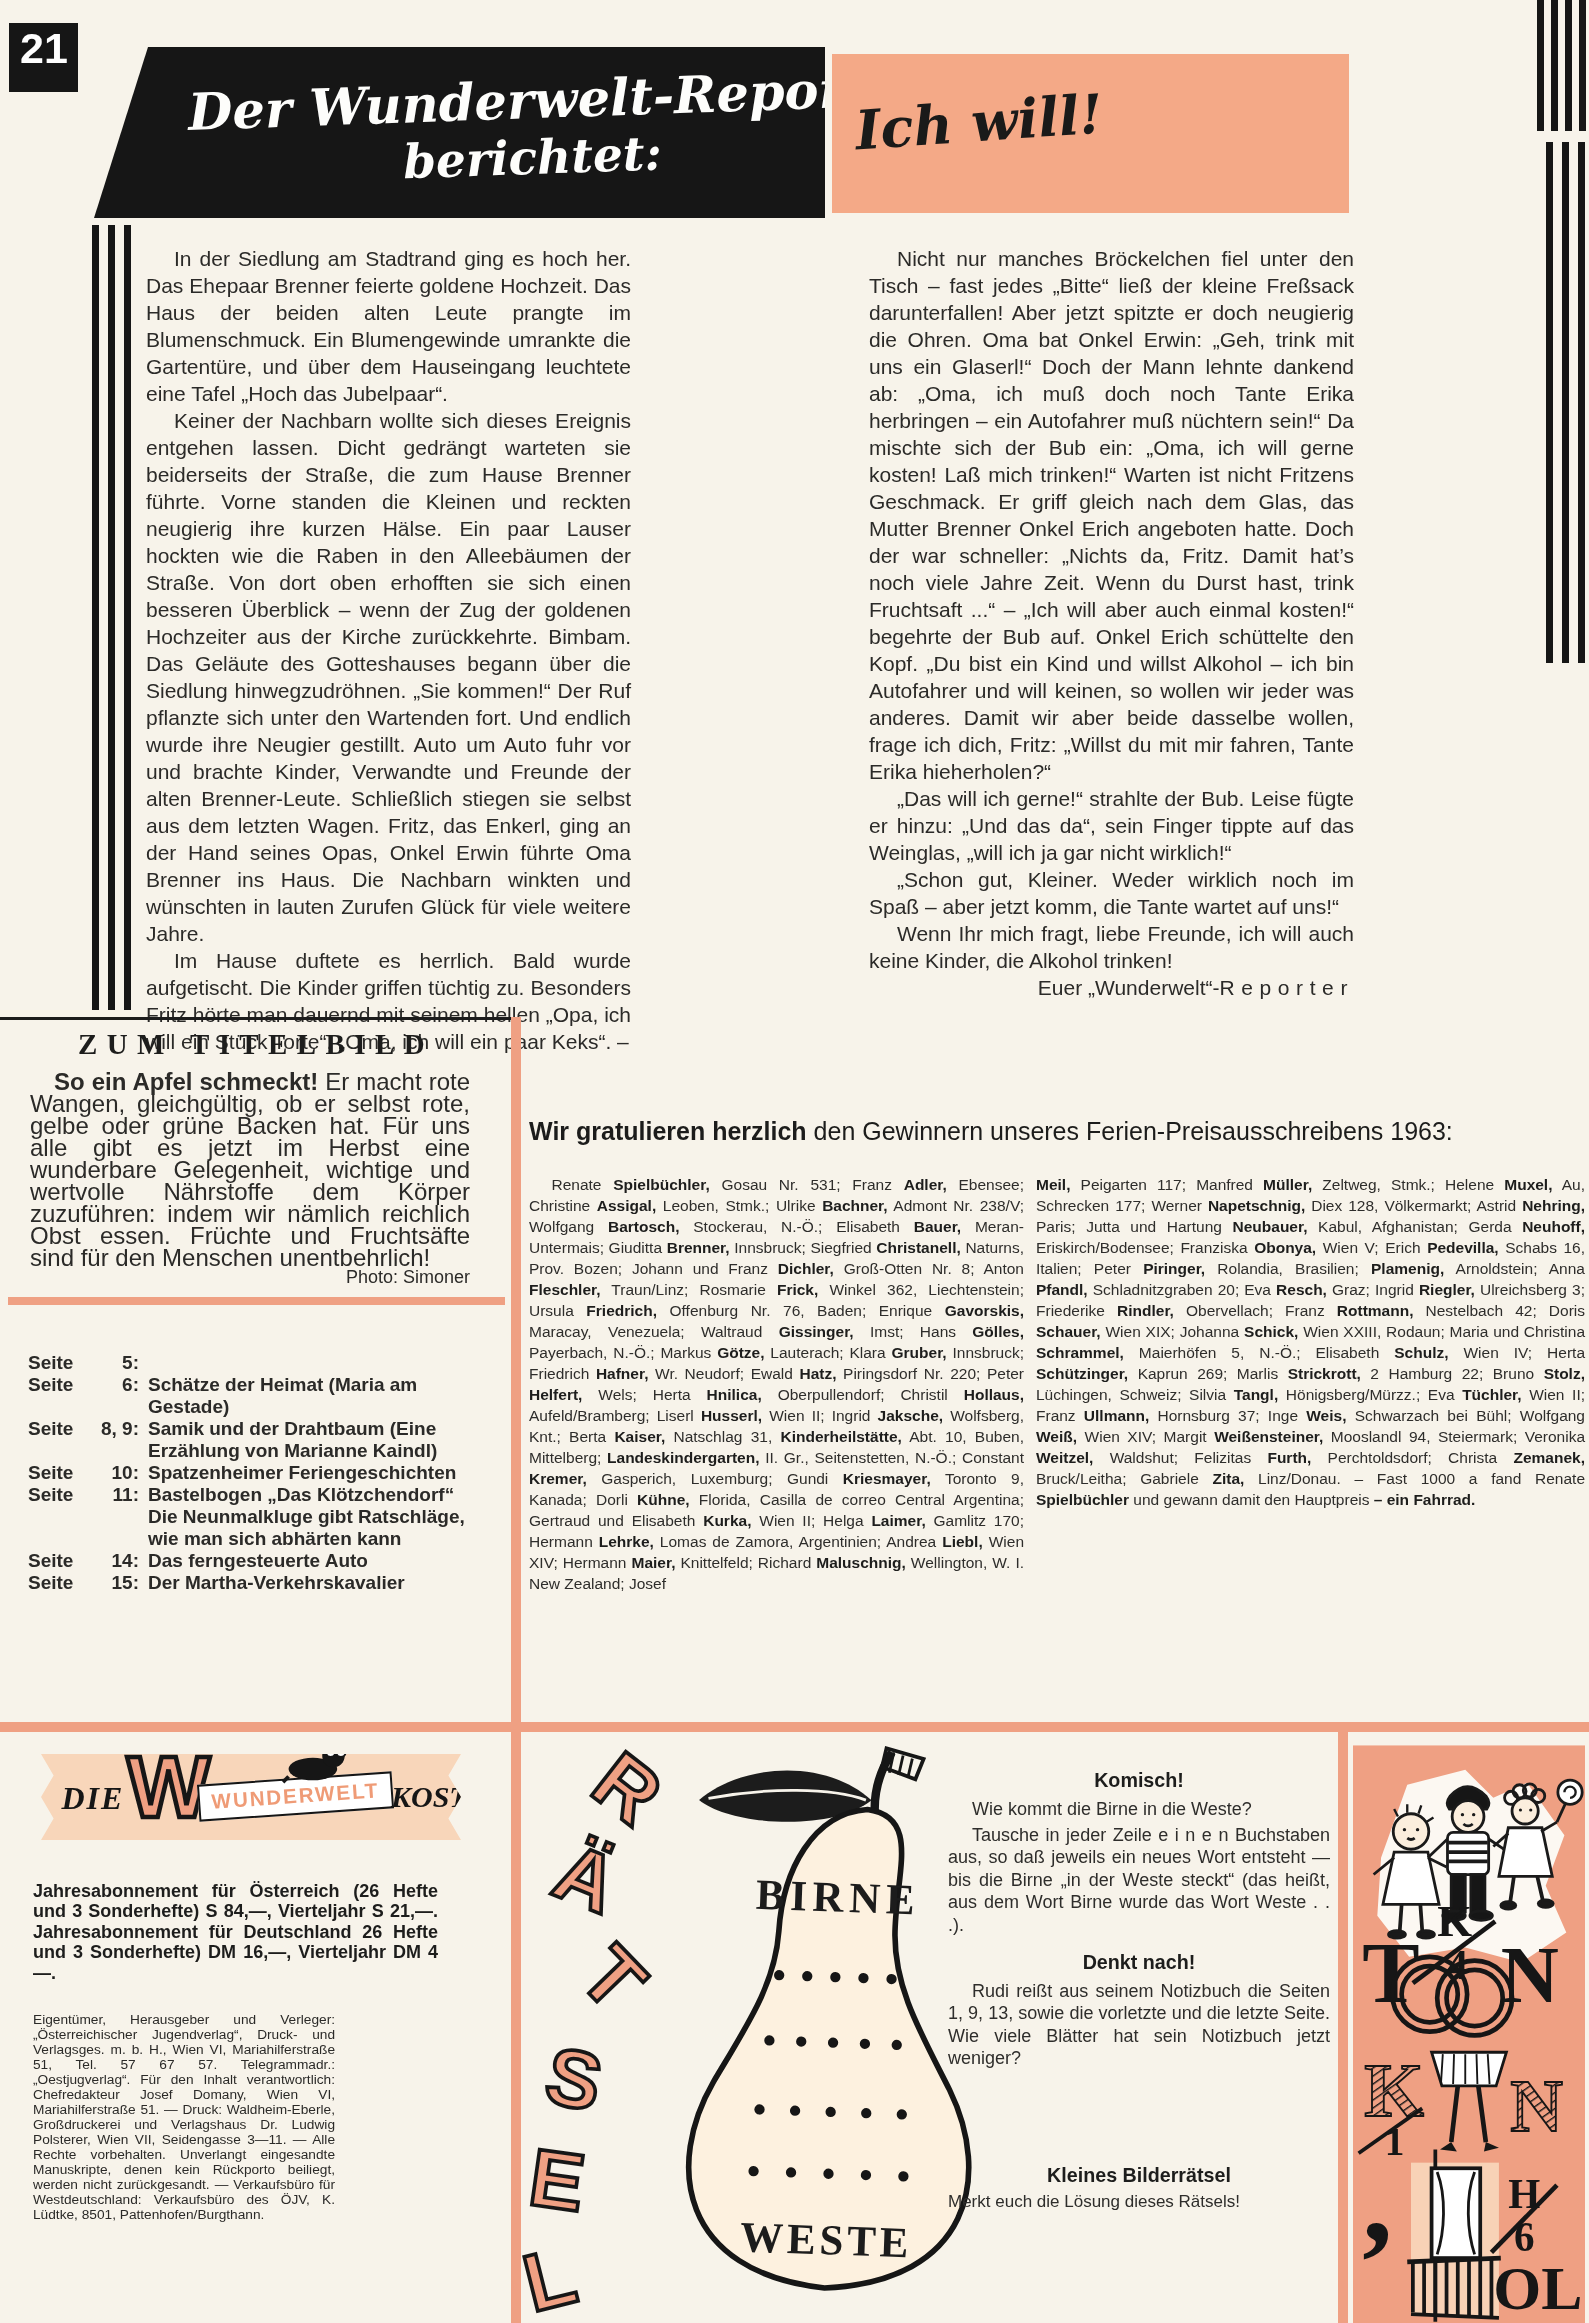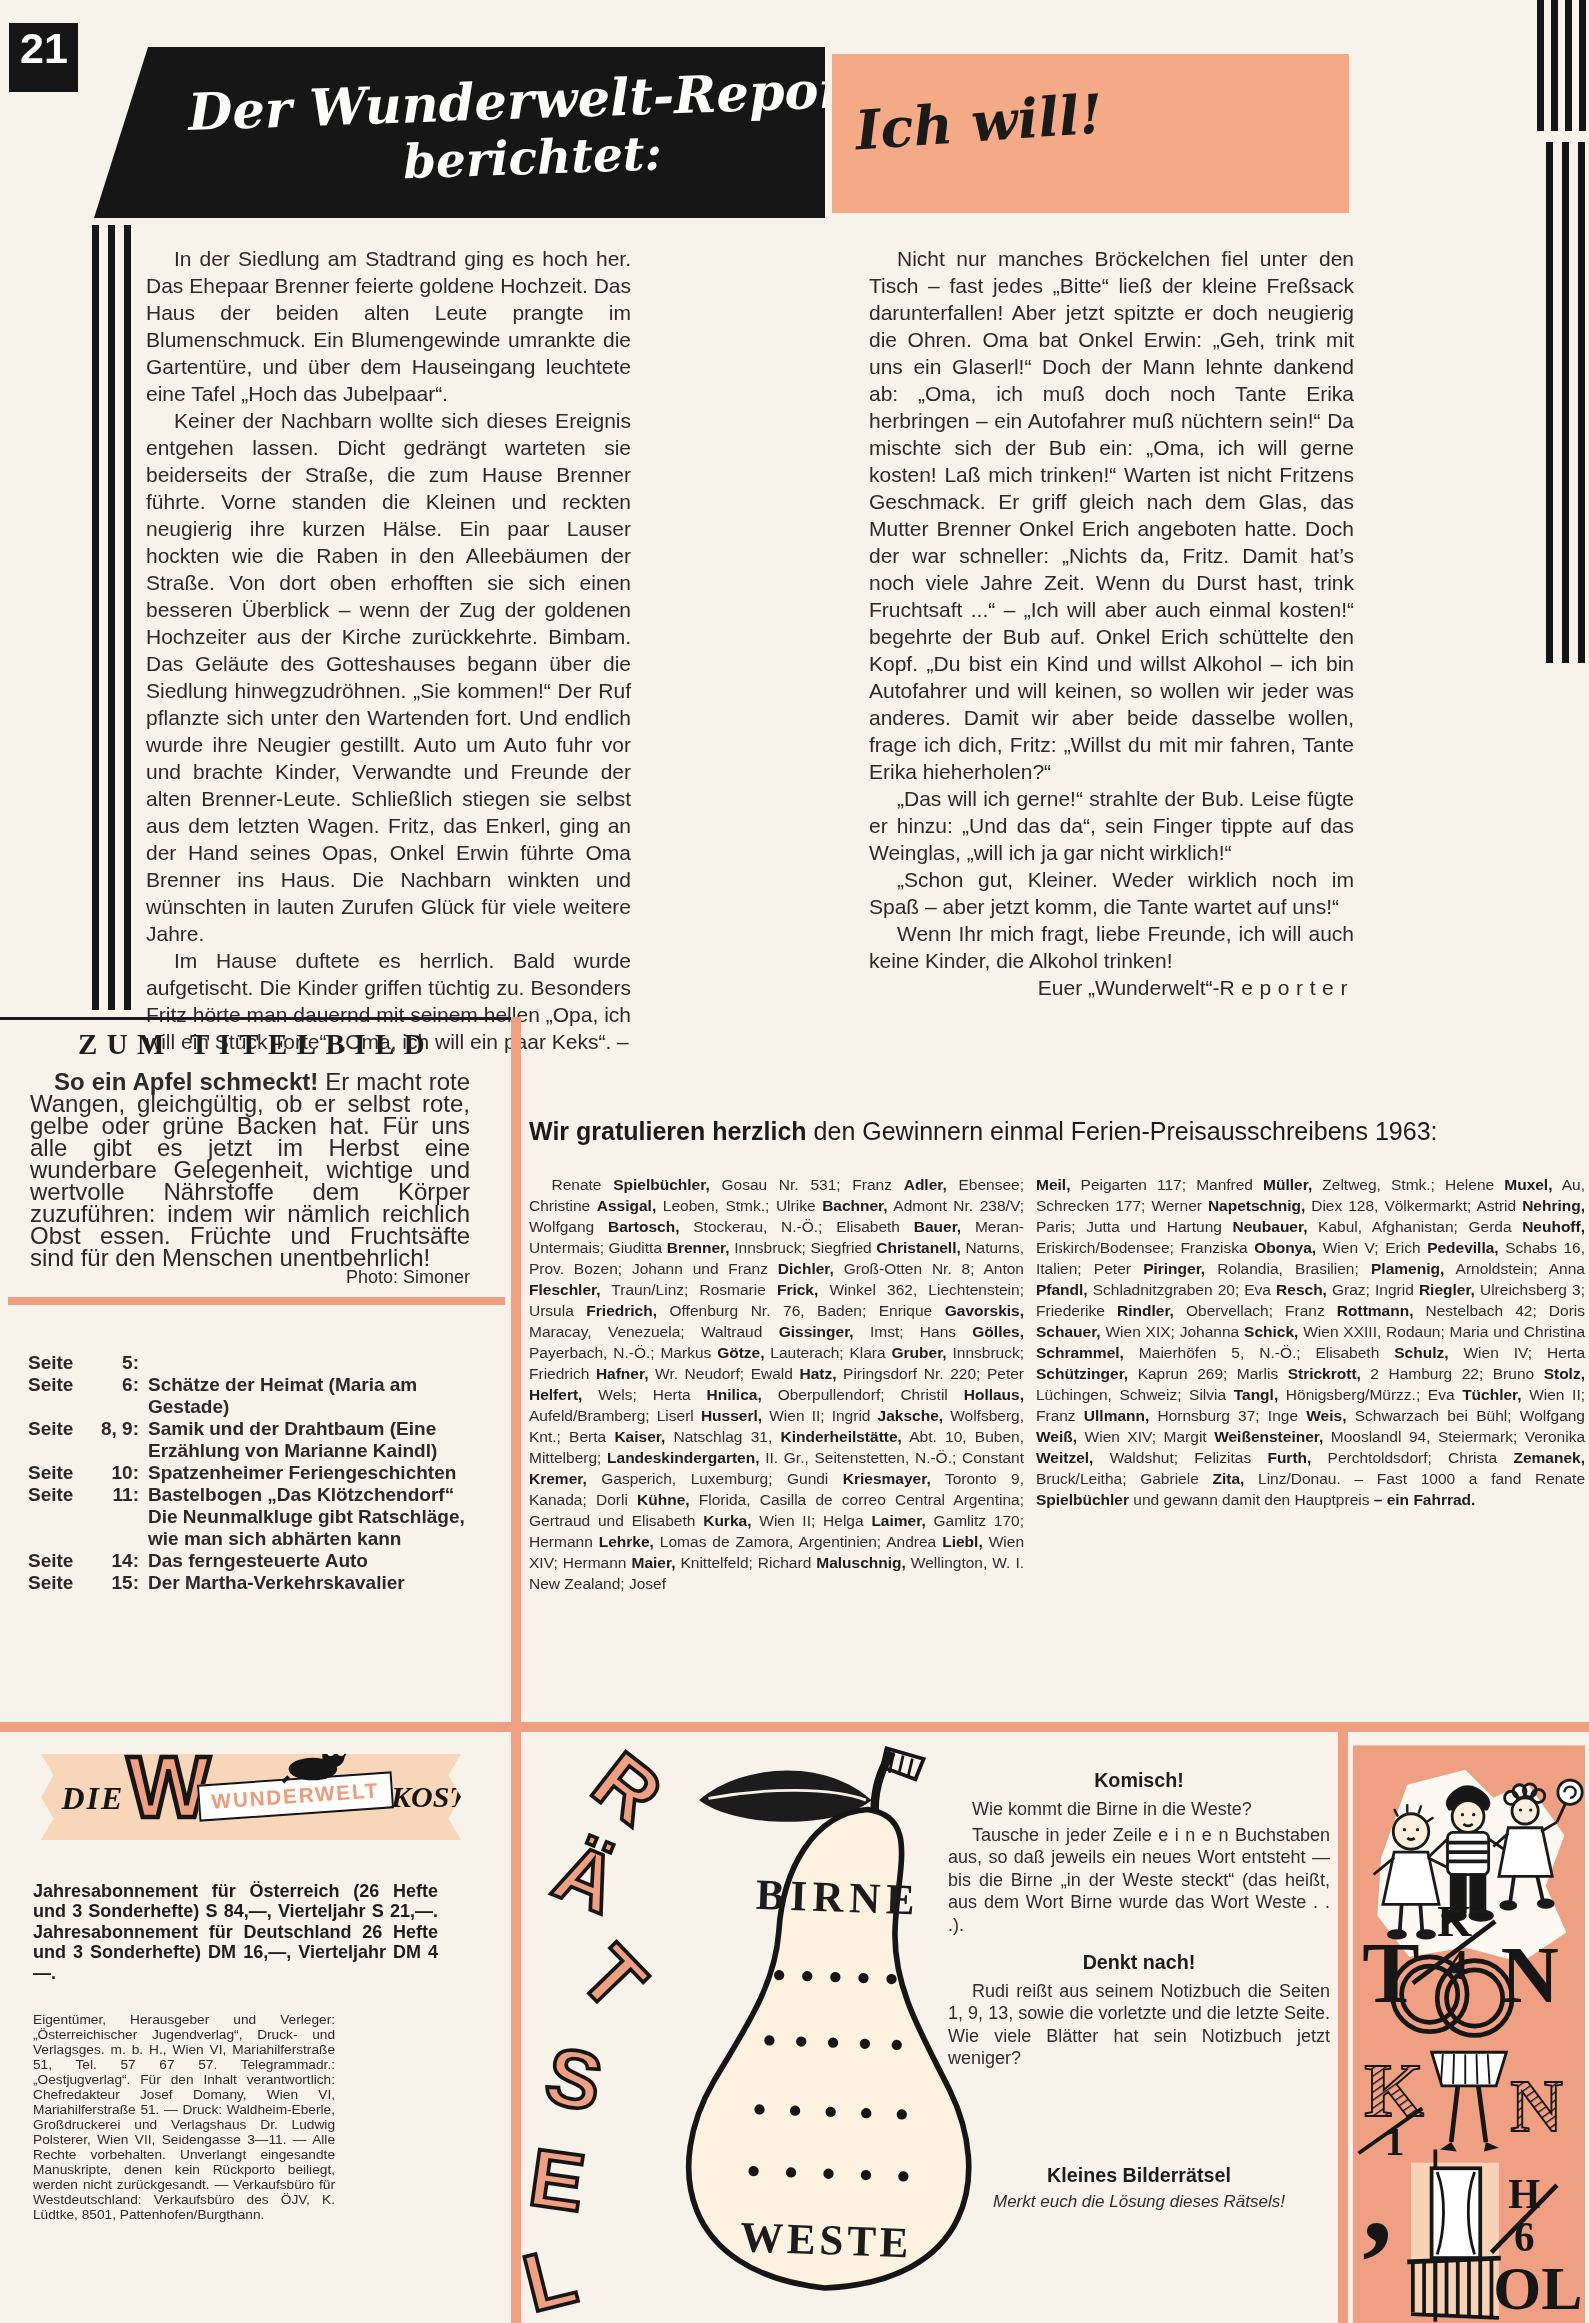--- a/index.html
+++ b/index.html
@@ -91,21 +91,21 @@
   .rl-l{left:525px;top:2239px;transform:rotate(-14deg);}
 
   .pear-svg{left:646px;top:1741px;transform:rotate(2deg);}
 
   
   .riddles{left:948px;top:1769px;width:382px;color:#2e2d2b;}
   .r-head{text-align:center;font-weight:700;font-size:19.7px;margin:0 0 5.6px 0;color:#1d1d1c;}
   .r-text{font-size:18px;line-height:22.5px;text-align:justify;text-indent:24px;margin:0 0 3.7px 0;}
   .r-gap{margin-top:15px;}
   .r-big-gap{margin-top:94px;}
-  .r-note{text-align:center;font-size:17px;margin-top:5.6px;font-style:italic;}
+  .r-note{font-size:17px;margin-top:5.6px;}
 
   .bilder-svg{left:1353px;top:1745px;}
 </style>
 </head>
 <body>
 
 <div id="page">
 
   <div class="abs pagenum-tab">21</div>
   <div class="abs banner">
@@ -189,21 +189,21 @@
       </div>
     <div class="toc-row">
         <span class="toc-label">
           <span>Seite</span>
           <span>15:</span>
         </span>
         <span class="toc-text">Der Martha-Verkehrskavalier</span>
       </div>
   </div>
 
-  <div class="abs win-head"><b>Wir gratulieren herzlich</b><span> den Gewinnern einmal Ferien-Preisausschreibens 1963:</span></div>
+  <div class="abs win-head"><b>Wir gratulieren herzlich</b><span> den Gewinnern unseres Ferien-Preisausschreibens 1963:</span></div>
   <div class="abs win-col win-col1">Renate <b>Spielbüchler,</b> Gosau Nr. 531; Franz <b>Adler,</b> Ebensee; Christine <b>Assigal,</b> Leoben, Stmk.; Ulrike <b>Bachner,</b> Admont Nr. 238/V; Wolfgang <b>Bartosch,</b> Stockerau, N.-Ö.; Elisabeth <b>Bauer,</b> Meran-Untermais; Giuditta <b>Brenner,</b> Innsbruck; Siegfried <b>Christanell,</b> Naturns, Prov. Bozen; Johann und Franz <b>Dichler,</b> Groß-Otten Nr. 8; Anton <b>Fleschler,</b> Traun/Linz; Rosmarie <b>Frick,</b> Winkel 362, Liechtenstein; Ursula <b>Friedrich,</b> Offenburg Nr. 76, Baden; Enrique <b>Gavorskis,</b> Maracay, Venezuela; Waltraud <b>Gissinger,</b> Imst; Hans <b>Gölles,</b> Payerbach, N.-Ö.; Markus <b>Götze,</b> Lauterach; Klara <b>Gruber,</b> Innsbruck; Friedrich <b>Hafner,</b> Wr. Neudorf; Ewald <b>Hatz,</b> Piringsdorf Nr. 220; Peter <b>Helfert,</b> Wels; Herta <b>Hnilica,</b> Oberpullendorf; Christil <b>Hollaus,</b> Aufeld/Bramberg; Liserl <b>Husserl,</b> Wien II; Ingrid <b>Jaksche,</b> Wolfsberg, Knt.; Berta <b>Kaiser,</b> Natschlag 31, <b>Kinderheilstätte,</b> Abt. 10, Buben, Mittelberg; <b>Landeskindergarten,</b> II. Gr., Seitenstetten, N.-Ö.; Constant <b>Kremer,</b> Gasperich, Luxemburg; Gundi <b>Kriesmayer,</b> Toronto 9, Kanada; Dorli <b>Kühne,</b> Florida, Casilla de correo Central Argentina; Gertraud und Elisabeth <b>Kurka,</b> Wien II; Helga <b>Laimer,</b> Gamlitz 170; Hermann <b>Lehrke,</b> Lomas de Zamora, Argentinien; Andrea <b>Liebl,</b> Wien XIV; Hermann <b>Maier,</b> Knittelfeld; Richard <b>Maluschnig,</b> Wellington, W. I. New Zealand; Josef</div>
   <div class="abs win-col win-col2"><b>Meil,</b> Peigarten 117; Manfred <b>Müller,</b> Zeltweg, Stmk.; Helene <b>Muxel,</b> Au, Schrecken 177; Werner <b>Napetschnig,</b> Diex 128, Völkermarkt; Astrid <b>Nehring,</b> Paris; Jutta und Hartung <b>Neubauer,</b> Kabul, Afghanistan; Gerda <b>Neuhoff,</b> Eriskirch/Bodensee; Franziska <b>Obonya,</b> Wien V; Erich <b>Pedevilla,</b> Schabs 16, Italien; Peter <b>Piringer,</b> Rolandia, Brasilien; <b>Plamenig,</b> Arnoldstein; Anna <b>Pfandl,</b> Schladnitzgraben 20; Eva <b>Resch,</b> Graz; Ingrid <b>Riegler,</b> Ulreichsberg 3; Friederike <b>Rindler,</b> Obervellach; Franz <b>Rottmann,</b> Nestelbach 42; Doris <b>Schauer,</b> Wien XIX; Johanna <b>Schick,</b> Wien XXIII, Rodaun; Maria und Christina <b>Schrammel,</b> Maierhöfen 5, N.-Ö.; Elisabeth <b>Schulz,</b> Wien IV; Herta <b>Schützinger,</b> Kaprun 269; Marlis <b>Strickrott,</b> 2 Hamburg 22; Bruno <b>Stolz,</b> Lüchingen, Schweiz; Silvia <b>Tangl,</b> Hönigsberg/Mürzz.; Eva <b>Tüchler,</b> Wien II; Franz <b>Ullmann,</b> Hornsburg 37; Inge <b>Weis,</b> Schwarzach bei Bühl; Wolfgang <b>Weiß,</b> Wien XIV; Margit <b>Weißensteiner,</b> Mooslandl 94, Steiermark; Veronika <b>Weitzel,</b> Waldshut; Felizitas <b>Furth,</b> Perchtoldsdorf; Christa <b>Zemanek,</b> Bruck/Leitha; Gabriele <b>Zita,</b> Linz/Donau. – Fast 1000 a fand Renate <b>Spielbüchler</b> und gewann damit den Hauptpreis <b>– ein Fahrrad.</b></div>
 
   <div class="abs rule rule-v-main"></div>
   <div class="abs rule rule-h2"></div>
   <div class="abs rule rule-v-right"></div>
 
   <div class="abs kostet-banner">
     <span class="k-die">DIE</span>
     <span class="k-w">W</span>

